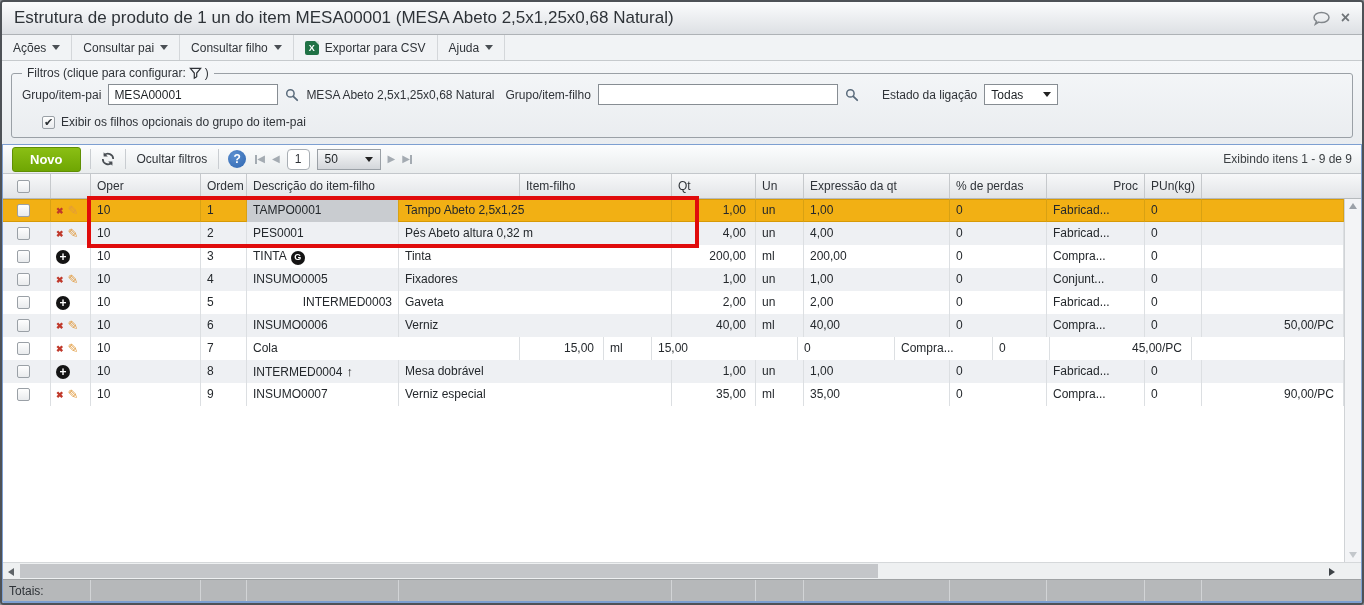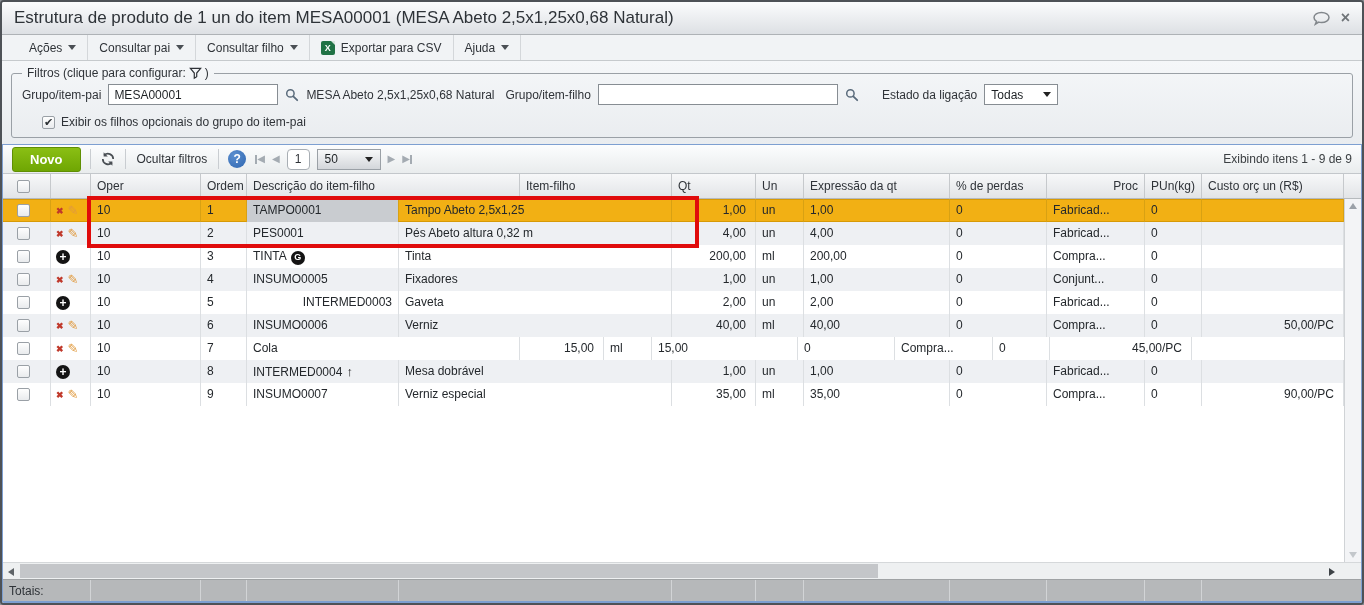--- a/index.html
+++ b/index.html
@@ -9,21 +9,21 @@
 
   
   .titlebar { height:33px; flex:0 0 33px; background:linear-gradient(#fbfcfd,#dde0e4);
               border-bottom:1px solid #aeb2b6; display:flex; align-items:center; padding:0 12px; }
   .title { font-size:17px; color:#2e3338; flex:1; white-space:nowrap; overflow:hidden; }
   .win-icons { display:flex; align-items:center; gap:10px; }
   .close-x { font-size:16px; font-weight:bold; color:#6f7478; line-height:1; cursor:default; }
 
   
   .menubar { height:26px; flex:0 0 26px; background:#f1f3f5; border-bottom:1px solid #c6cacd;
-             display:flex; align-items:stretch; padding-left:16px; }
+             display:flex; align-items:stretch; padding-left:0; }
   .menu-item { display:flex; align-items:center; gap:6px; padding:0 11px; border-right:1px solid #d4d7da;
                font-size:12px; color:#2f3338; cursor:default; white-space:nowrap; }
   .caret { width:0; height:0; border-left:4px solid transparent; border-right:4px solid transparent;
            border-top:5px solid #4a4f54; display:inline-block; }
   .xl-icon { width:14px; height:14px; background:#207245; border-radius:2px; color:#fff; font-size:9px;
              font-weight:bold; display:inline-flex; align-items:center; justify-content:center; position:relative; }
   .xl-icon::after { content:""; position:absolute; top:0; right:0; border-top:4px solid #d7e5dd; border-left:4px solid transparent; }
 
   
   .filterpanel { flex:0 0 80px; background:linear-gradient(#f5f7f9,#e9ecef); padding:5px 9px 6px; }
@@ -237,21 +237,20 @@
         <div class="hcell" style="width: 110px;">Oper</div>
         <div class="hcell" style="width: 46px;">Ordem</div>
         <div class="hcell" style="width: 273px;">Descrição do item-filho</div>
         <div class="hcell" style="width: 152px;">Item-filho</div>
         <div class="hcell" style="width: 84px;">Qt</div>
         <div class="hcell" style="width: 48px;">Un</div>
         <div class="hcell" style="width: 146px;">Expressão da qt</div>
         <div class="hcell" style="width: 97px;">% de perdas</div>
         <div class="hcell" style="width: 98px; text-align: right;">Proc</div>
         <div class="hcell" style="width: 57px;">PUn(kg)</div>
-        <div class="hcell" style="width: 142px;">Custo orç un (R$)</div>
         <div class="hcell hfill"></div>
       </div>
 
     <div class="gridbody">
       <div class="rows" id="rows">
           <div class="row selected">
             <div class="cell cbcol" style="width: 48px;">
               <span class="checkbox"></span>
             </div>
             <div class="cell iconcol" style="width: 40px;">

